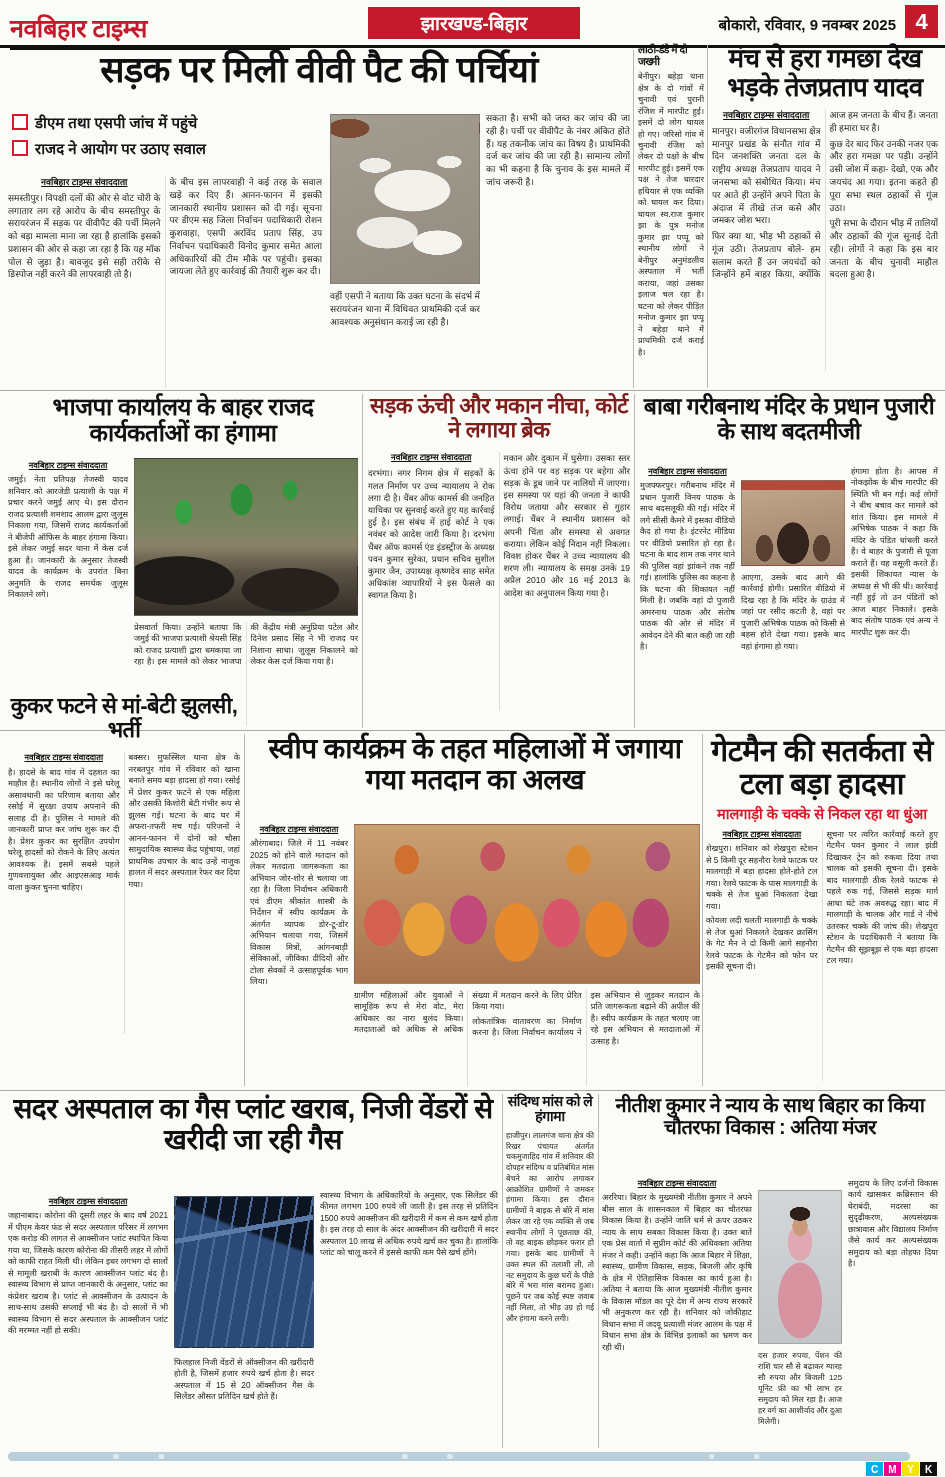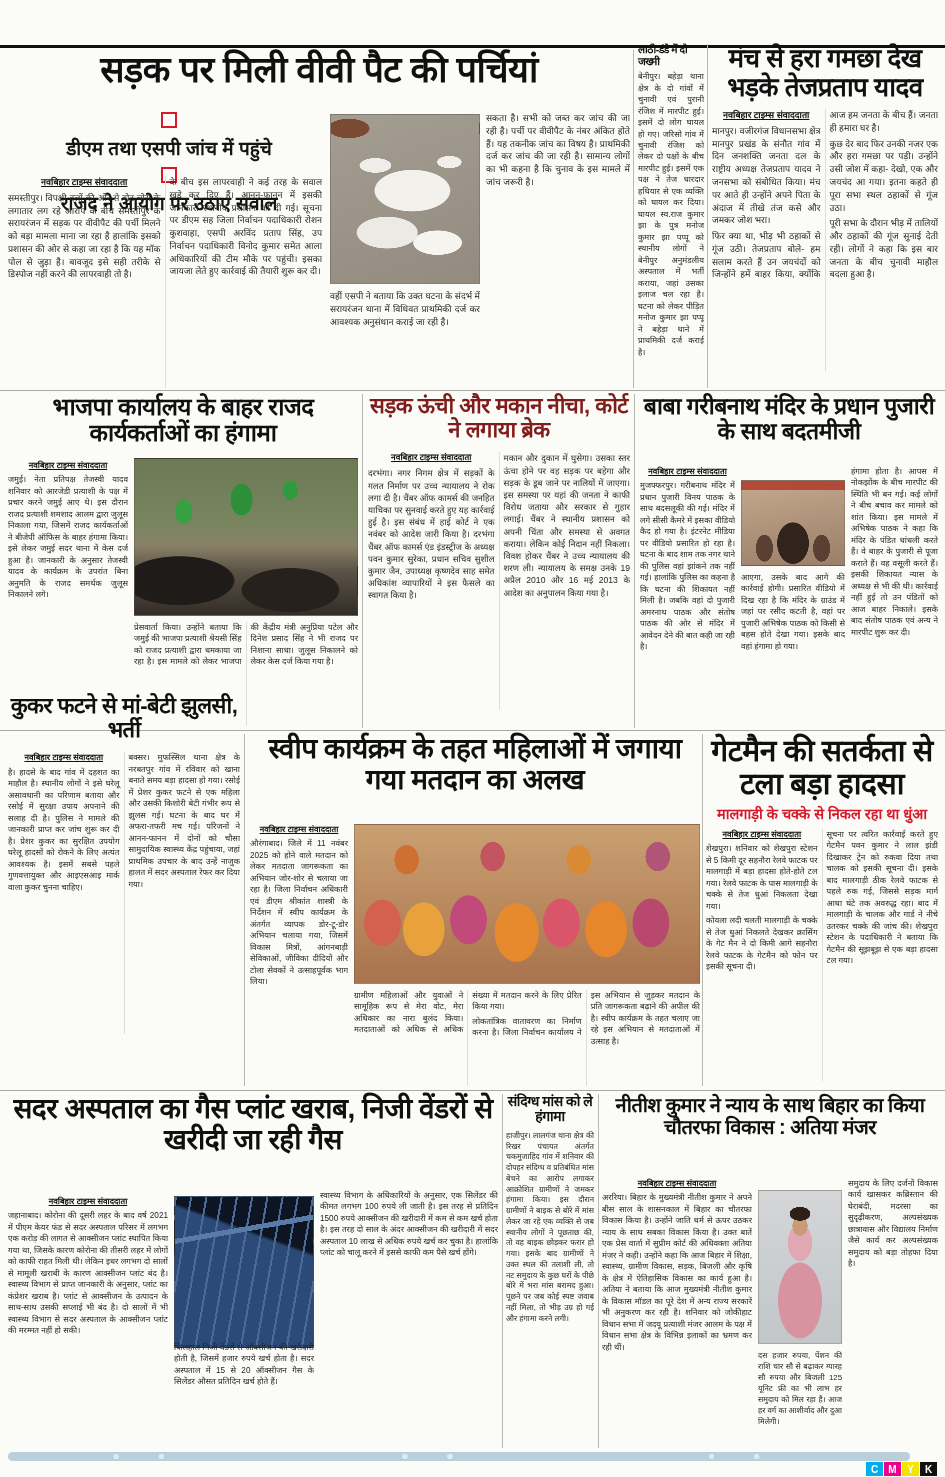--- a/index.html
+++ b/index.html
@@ -13,21 +13,21 @@
   .bt.small{font-size:8.2px;line-height:1.4;}
   .cols2{columns:2;column-gap:9px;column-rule:1px solid #ddd;}
   .cols3{columns:3;column-gap:9px;column-rule:1px solid #ddd;}
   .byline{font-weight:bold;font-size:9px;text-align:center;text-decoration:underline;margin:0 0 3px 0;color:#111;}
   .vline{width:1px;background:#b9b9b4;}
   .hline{height:1px;background:#a9a9a3;}
   .photo{border:1px solid rgba(90,80,70,.35);}
   .masthead{font-size:25px;font-weight:bold;color:#c41a2b;border-bottom:2px solid #101010;padding-bottom:4px;letter-spacing:-0.5px;}
   .badge{background:#c41a2b;color:#fff;font-weight:bold;display:flex;align-items:center;justify-content:center;}
   .dateline{font-size:15px;font-weight:bold;color:#101010;text-align:right;}
-  .bullets div{display:flex;align-items:center;gap:7px;font-weight:bold;font-size:19px;margin-bottom:6px;color:#141414;flex-direction:column;}
+  .bullets div{display:flex;align-items:center;gap:7px;font-weight:bold;font-size:15px;margin-bottom:6px;color:#141414;}
   .sq{width:12px;height:12px;border:2.5px solid #d8192b;background:#fff;flex:0 0 auto;}
   .subhead-red{color:#d8192b;font-weight:bold;font-size:14.5px;text-align:center;line-height:1.15;}
   
   .ph-vvpat{background:
     radial-gradient(ellipse 30px 14px at 12% 8%, #7a4a33 68%, transparent 70%),
     radial-gradient(ellipse 62px 34px at 55% 45%, #f2f1ec 60%, transparent 62%),
     radial-gradient(ellipse 50px 26px at 38% 70%, #eceae4 60%, transparent 62%),
     radial-gradient(ellipse 40px 20px at 72% 76%, #f5f4ef 60%, transparent 62%),
     radial-gradient(ellipse 26px 12px at 30% 30%, #efede8 60%, transparent 62%),
     radial-gradient(ellipse 20px 10px at 80% 28%, #f0efe9 60%, transparent 62%),
@@ -77,20 +77,26 @@
     radial-gradient(circle 3px at 83% 50%, #dceaf1 90%, transparent);}
   .cmyk{display:flex;gap:1px;}
   .cmyk span{width:17px;height:14px;display:flex;align-items:center;justify-content:center;
     font-size:10px;font-weight:bold;color:#fff;}
 </style>
 </head>
 <body>
 
 <div id="page">
 
+  <div class="abs" style="left:0;top:0;width:945px;height:48px;">
+    <div class="abs masthead" style="left:10px;top:10px;width:280px;">नवबिहार टाइम्स</div>
+    <div class="abs badge" style="left:368px;top:7px;width:212px;height:32px;font-size:19px;">झारखण्ड-बिहार</div>
+    <div class="abs dateline" style="left:660px;top:14px;width:236px;">बोकारो, रविवार, 9 नवम्बर 2025</div>
+    <div class="abs badge" style="left:905px;top:5px;width:33px;height:33px;font-size:22px;">4</div>
+  </div>
   <div class="abs" style="left:0;top:45px;width:945px;height:3px;background:#111;"></div>
 
   <div class="abs" style="left:8px;top:50px;width:622px;height:338px;">
     <div class="abs hl" style="left:0;top:0;width:622px;font-size:36px;white-space:nowrap;">सड़क पर मिली वीवी पैट की पर्चियां</div>
     <div class="abs bullets" style="left:4px;top:62px;width:314px;">
       <div>
           <span class="sq"></span>
           <span>डीएम तथा एसपी जांच में पहुंचे</span>
         </div>
       <div>
@@ -211,21 +217,21 @@
 
   <div class="abs hline" style="left:0;top:1090px;width:945px;"></div>
 
   <div class="abs" style="left:8px;top:1094px;width:490px;height:354px;">
     <div class="hl" style="font-size:28px;">सदर अस्पताल का गैस प्लांट खराब, निजी वेंडरों से खरीदी जा रही गैस</div>
     <div class="abs bt small" style="left:0;top:102px;width:160px;height:252px;">
       <div class="byline" style="font-size:8.2px;">नवबिहार टाइम्स संवाददाता</div>
       <p>जहानाबाद। कोरोना की दूसरी लहर के बाद वर्ष 2021 में पीएम केयर फंड से सदर अस्पताल परिसर में लगभग एक करोड़ की लागत से आक्सीजन प्लांट स्थापित किया गया था, जिसके कारण कोरोना की तीसरी लहर में लोगों को काफी राहत मिली थी। लेकिन इधर लगभग दो सालों से मामूली खराबी के कारण आक्सीजन प्लांट बंद है। स्वास्थ्य विभाग से प्राप्त जानकारी के अनुसार, प्लांट का कंप्रेशर खराब है। प्लांट से आक्सीजन के उत्पादन के साथ-साथ उसकी सप्लाई भी बंद है। दो सालों में भी स्वास्थ्य विभाग से सदर अस्पताल के आक्सीजन प्लांट की मरम्मत नहीं हो सकी।</p>
     </div>
     <div class="abs photo ph-plant" style="left:166px;top:102px;width:140px;height:152px;"></div>
-    <div class="abs bt small" style="left:166px;top:248px;width:140px;height:94px;">
+    <div class="abs bt small" style="left:166px;top:263px;width:140px;height:94px;">
       <p>फिलहाल निजी वेंडरों से ऑक्सीजन की खरीदारी होती है, जिसमें हजार रुपये खर्च होता है। सदर अस्पताल में 15 से 20 ऑक्सीजन गैस के सिलेंडर औसत प्रतिदिन खर्च होते हैं।</p>
     </div>
     <div class="abs bt small" style="left:312px;top:96px;width:178px;height:258px;">
       <p>स्वास्थ्य विभाग के अधिकारियों के अनुसार, एक सिलेंडर की कीमत लगभग 100 रुपये ली जाती है। इस तरह से प्रतिदिन 1500 रुपये आक्सीजन की खरीदारी में कम से कम खर्च होता है। इस तरह दो साल के अंदर आक्सीजन की खरीदारी में सदर अस्पताल 10 लाख से अधिक रुपये खर्च कर चुका है। हालांकि प्लांट को चालू करने में इससे काफी कम पैसे खर्च होंगे।</p>
     </div>
   </div>
   <div class="abs vline" style="left:502px;top:1094px;height:354px;"></div>
 
   <div class="abs" style="left:506px;top:1094px;width:88px;height:354px;">
     <div class="hl" style="font-size:14px;">संदिग्ध मांस को ले हंगामा</div>

